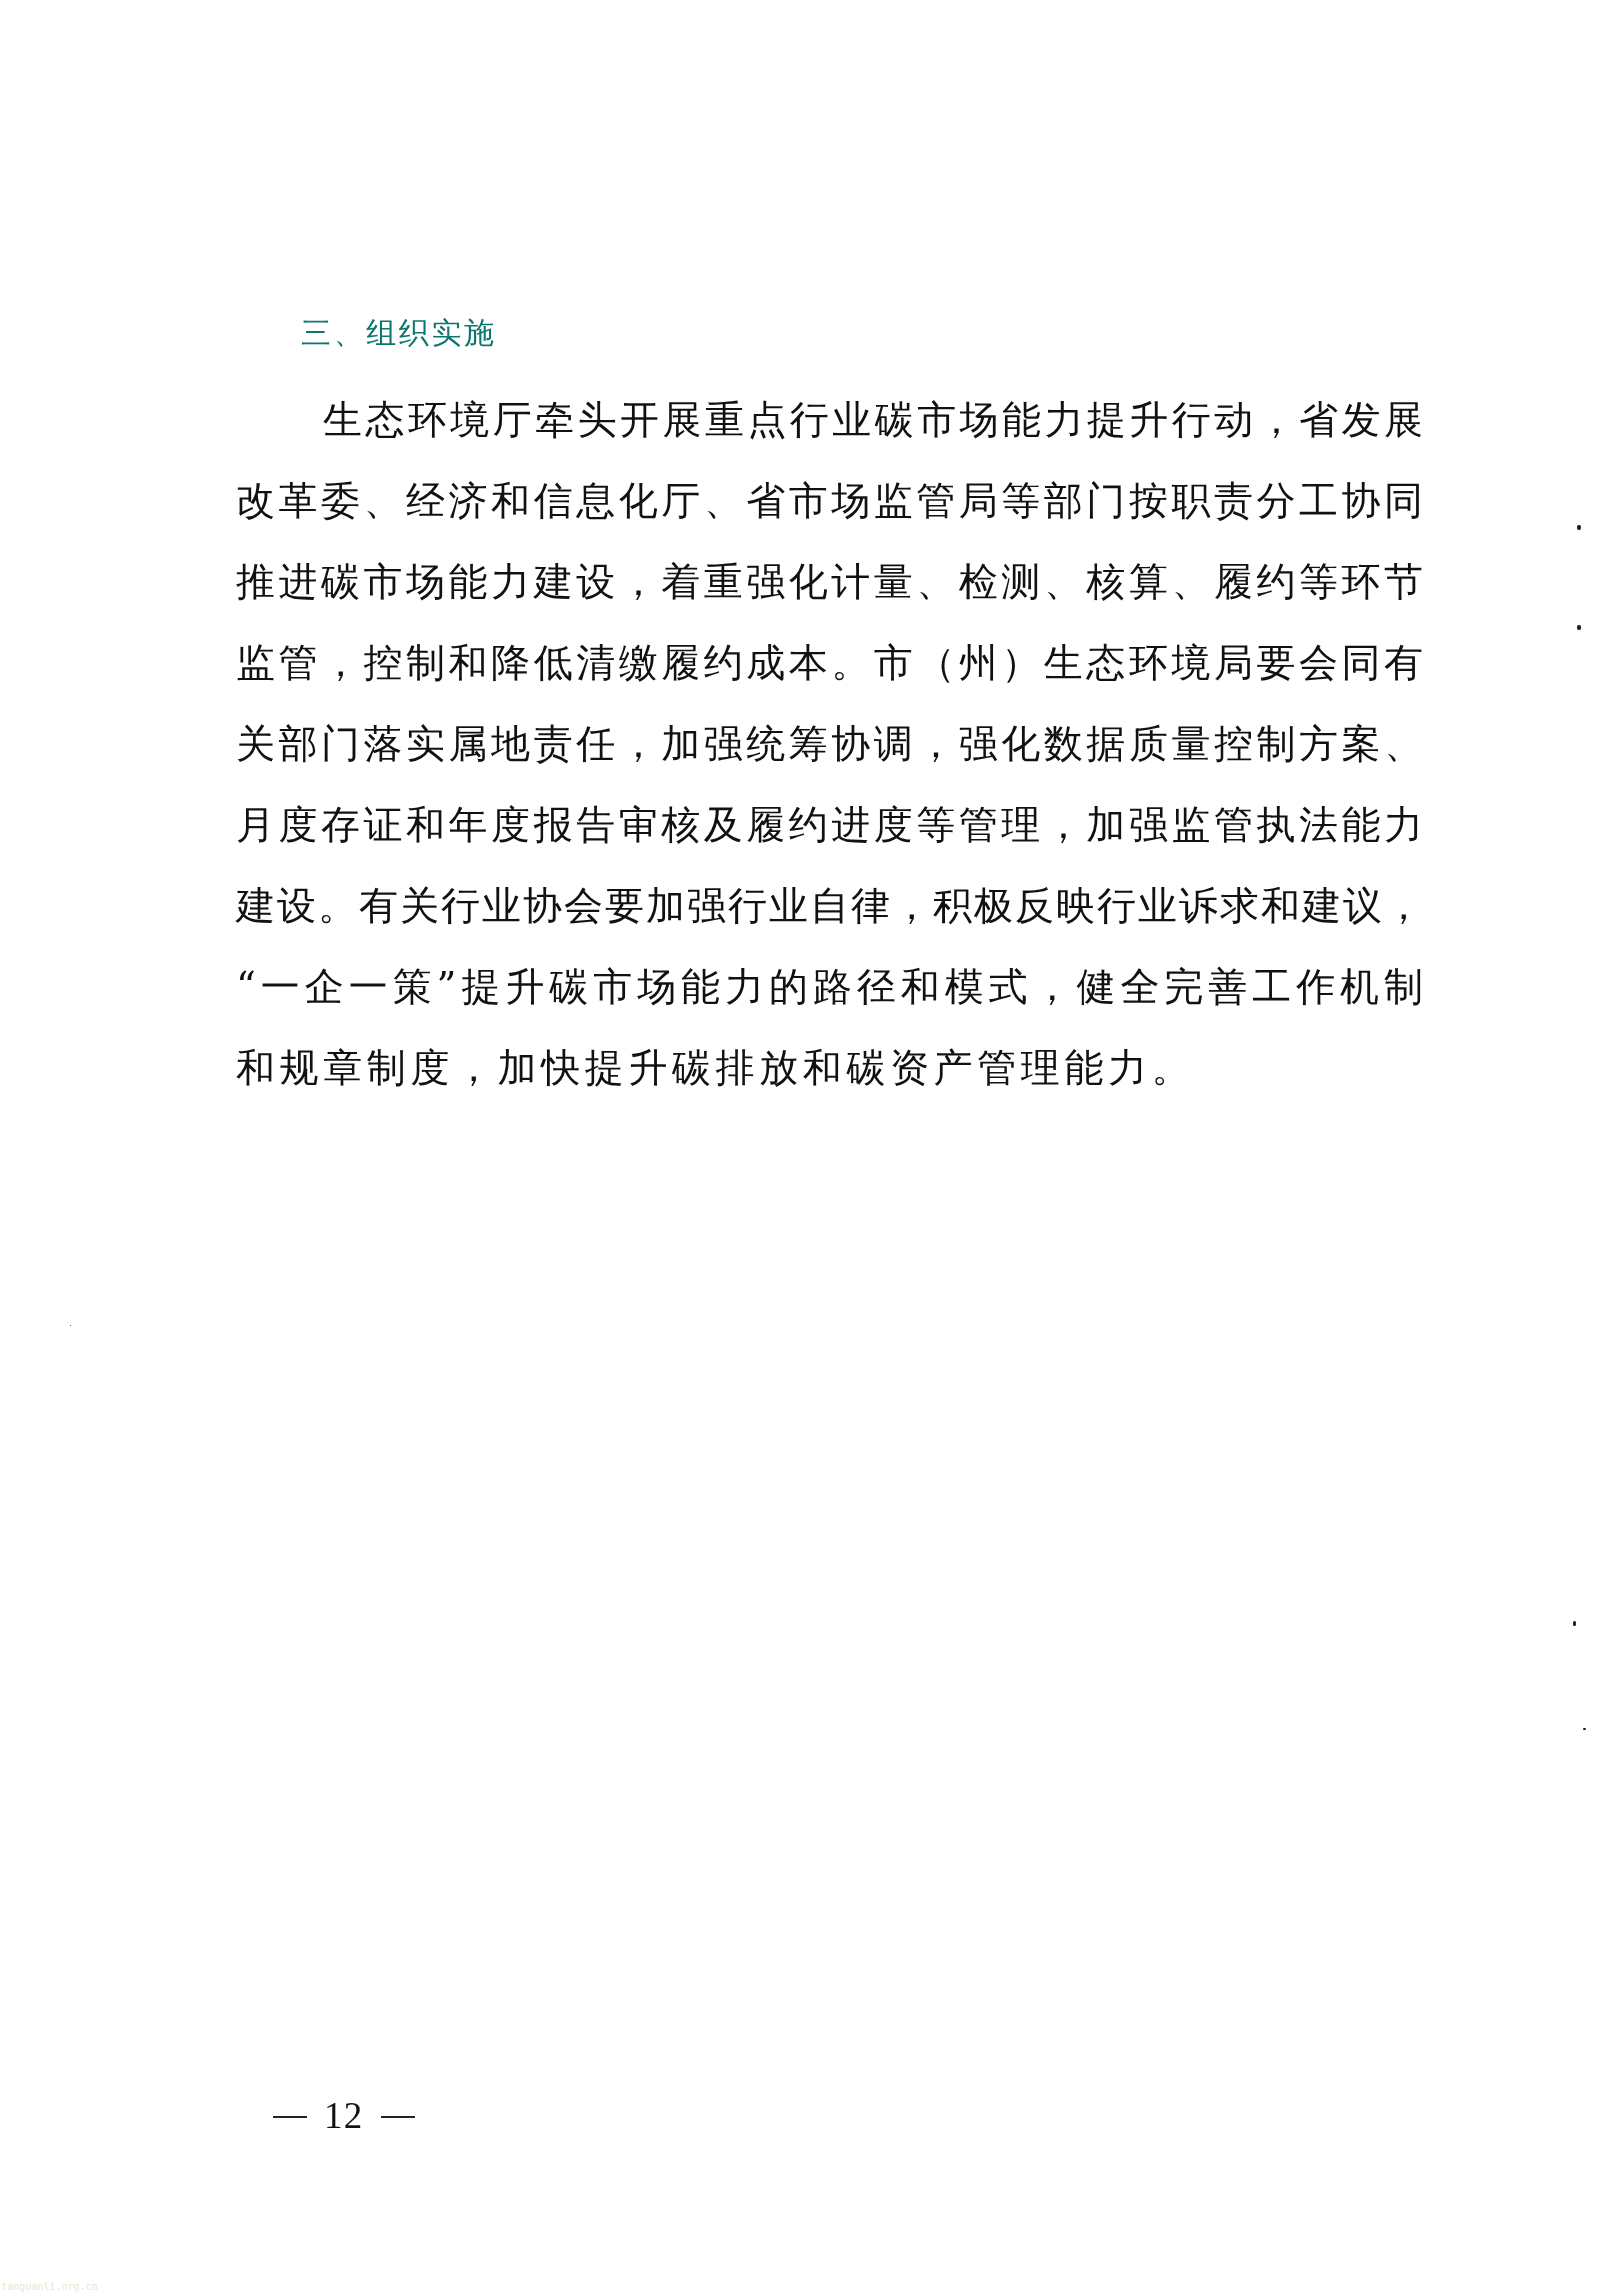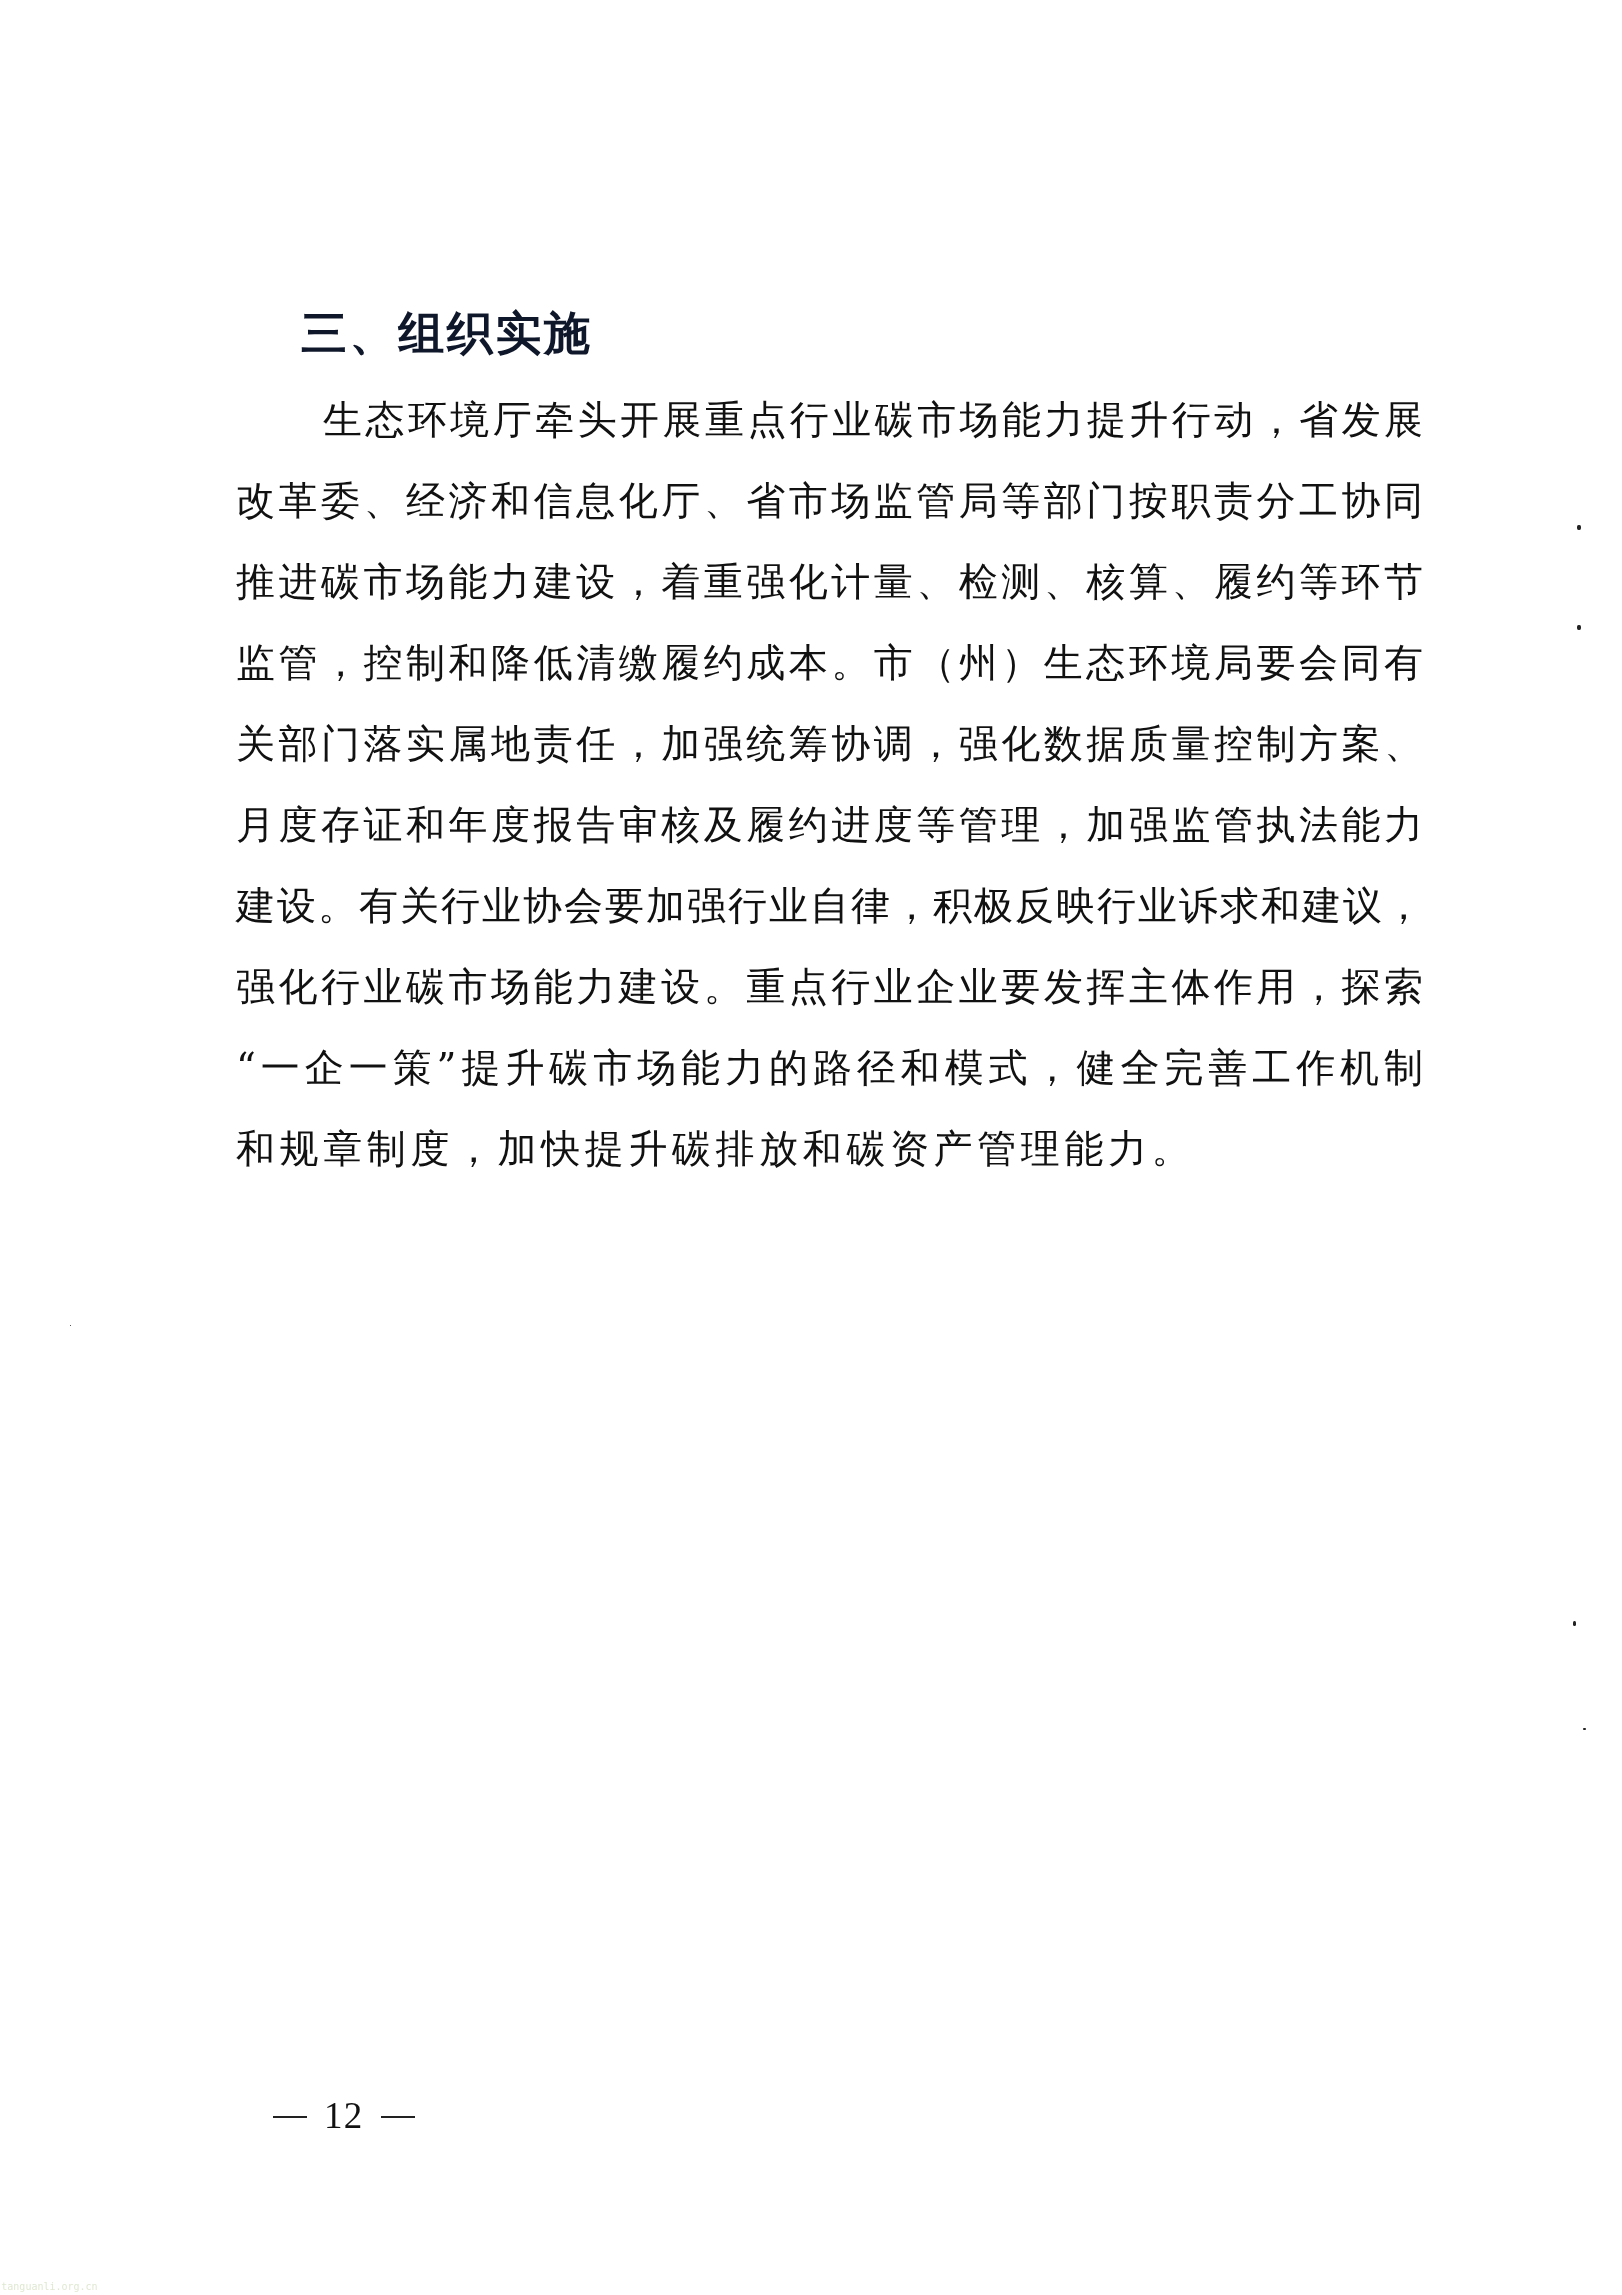--- a/index.html
+++ b/index.html
@@ -19,25 +19,25 @@
       left: 0; top: 0;
       width: 1622px;
       height: 2295px;
       background: #ffffff;
     }
     .section-heading {
       position: absolute;
       left: 301px;
       top: 307px;
       font-family: "DejaVu Sans", sans-serif;
-      font-weight: bold;
-      font-size: 46px;
+      font-weight: normal;
+      font-size: 30px;
       line-height: 52px;
       letter-spacing: 2.6px;
-      color: #0f172a;
+      color: #0f766e;
       white-space: nowrap;
     }
     .body-text {
       position: absolute;
       left: 213px;
       top: 379px;
       width: 1210px;
       font-family: "DejaVu Serif", serif;
       font-size: 39px;
       line-height: 81px;
@@ -104,21 +104,20 @@
   <div class="section-heading">三、组织实施</div>
 
   <div class="body-text">
     <span class="body-line first">生态环境厅牵头开展重点行业碳市场能力提升行动，省发展</span>
     <span class="body-line">改革委、经济和信息化厅、省市场监管局等部门按职责分工协同</span>
     <span class="body-line">推进碳市场能力建设，着重强化计量、检测、核算、履约等环节</span>
     <span class="body-line">监管，控制和降低清缴履约成本。市（州）生态环境局要会同有</span>
     <span class="body-line">关部门落实属地责任，加强统筹协调，强化数据质量控制方案、</span>
     <span class="body-line">月度存证和年度报告审核及履约进度等管理，加强监管执法能力</span>
     <span class="body-line">建设。有关行业协会要加强行业自律，积极反映行业诉求和建议，</span>
-    <span class="body-line">强化行业碳市场能力建设。重点行业企业要发挥主体作用，探索</span>
     <span class="body-line">“一企一策”提升碳市场能力的路径和模式，健全完善工作机制</span>
     <span class="body-line last">和规章制度，加快提升碳排放和碳资产管理能力。</span>
   </div>
 
   <div class="speck" style="left:1577px;top:525px;width:3.9px;height:5.2px;"></div>
   <div class="speck" style="left:1577px;top:625px;width:3.9px;height:5.2px;"></div>
   <div class="speck" style="left:1573px;top:1621px;width:3.3px;height:4.6px;"></div>
   <div class="speck" style="left:1583px;top:1728px;width:2.6px;height:2px;"></div>
   <div class="speck" style="left:70px;top:1325px;width:1.3px;height:1.3px;"></div>
 

